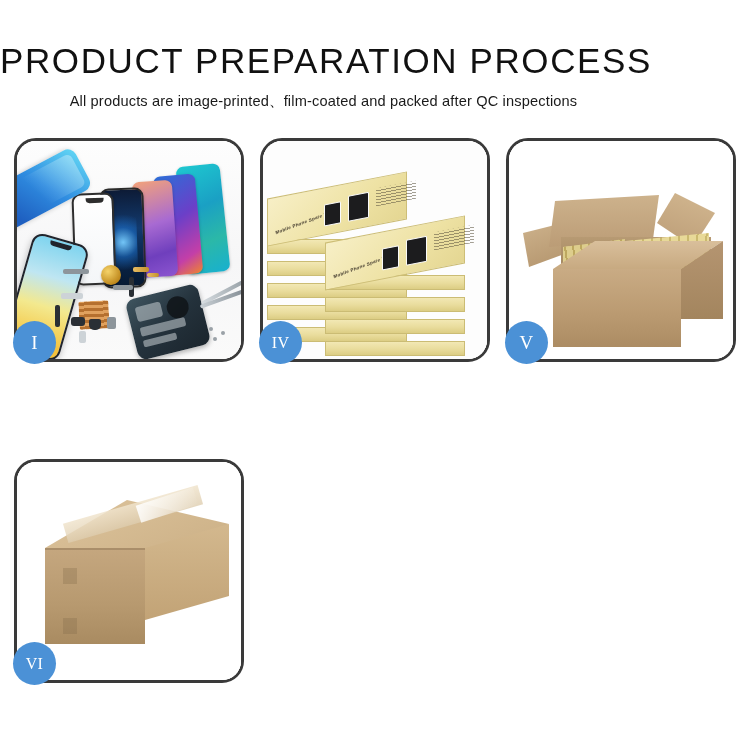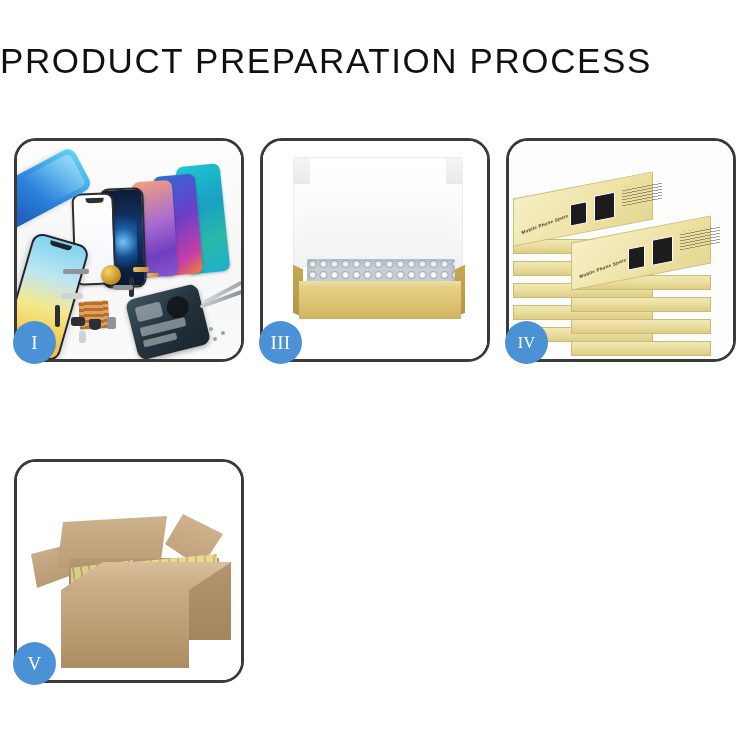--- a/index.html
+++ b/index.html
@@ -291,20 +291,21 @@
     background: linear-gradient(120deg,rgba(255,255,255,.9),rgba(255,255,255,0));
     transform: rotate(-18deg); }
 </style>
 </head>
 <body>
 
 <div class="page">
 
   <div class="header">
     <div class="title">PRODUCT PREPARATION PROCESS</div>
+    <div class="subtitle">All products are image-printed、film-coated and packed after QC inspections</div>
   </div>
 
   <div class="grid">
 
     <div class="panel">
       <div class="panel-clip">
         <div class="p1-bg"></div>
         <div class="phone ph-f1"></div>
         <div class="phone ph-f2"></div>
         <div class="phone ph-f3"></div>
@@ -334,33 +335,20 @@
         <div class="bit light" style="left:62px; top:190px; width:7px; height:12px; border-radius:2px;"></div>
         <div class="bit gray" style="left:96px; top:144px; width:20px; height:5px;"></div>
         <div class="screw" style="left:196px; top:196px;"></div>
         <div class="screw" style="left:204px; top:190px;"></div>
         <div class="screw" style="left:192px; top:186px;"></div>
       </div>
       <div class="badge">I</div>
     </div>
 
 
-    <div class="panel">
-      <div class="panel-clip">
-        <div class="p3-bg"></div>
-        <div class="p3-lid"></div>
-        <div class="p3-foam"></div>
-        <div class="p3-bubble"></div>
-        <div class="p3-left"></div>
-        <div class="p3-right"></div>
-        <div class="p3-rim"></div>
-        <div class="p3-front"></div>
-      </div>
-      <div class="badge">III</div>
-    </div>
 
     <div class="panel">
       <div class="panel-clip">
         <div class="p4-bg"></div>
 
         <div class="sbox" style="left:4px;  top:186px; width:140px; height:15px;"></div>
         <div class="sbox" style="left:4px;  top:164px; width:140px; height:15px;"></div>
         <div class="sbox" style="left:4px;  top:142px; width:140px; height:15px;"></div>
         <div class="sbox" style="left:4px;  top:120px; width:140px; height:15px;"></div>
         <div class="sbox" style="left:4px;  top:98px;  width:140px; height:15px;"></div>
@@ -396,15 +384,29 @@
         <div class="ct-inner"></div>
         <div class="ct-goods"></div>
         <div class="ct-goods2"></div>
         <div class="ct-top"></div>
         <div class="ct-sidep"></div>
         <div class="ct-front"></div>
       </div>
       <div class="badge">V</div>
     </div>
 
+    <div class="panel">
+      <div class="panel-clip">
+        <div class="p6-bg"></div>
+        <div class="sc-top"></div>
+        <div class="sc-tape"></div>
+        <div class="sc-glint"></div>
+        <div class="sc-right"></div>
+        <div class="sc-front"></div>
+        <div class="sc-seam"></div>
+        <div class="sc-tab1"></div>
+        <div class="sc-tab2"></div>
+      </div>
+      <div class="badge small">VI</div>
+    </div>
 
   </div>
 </div>
 
 </body></html>

